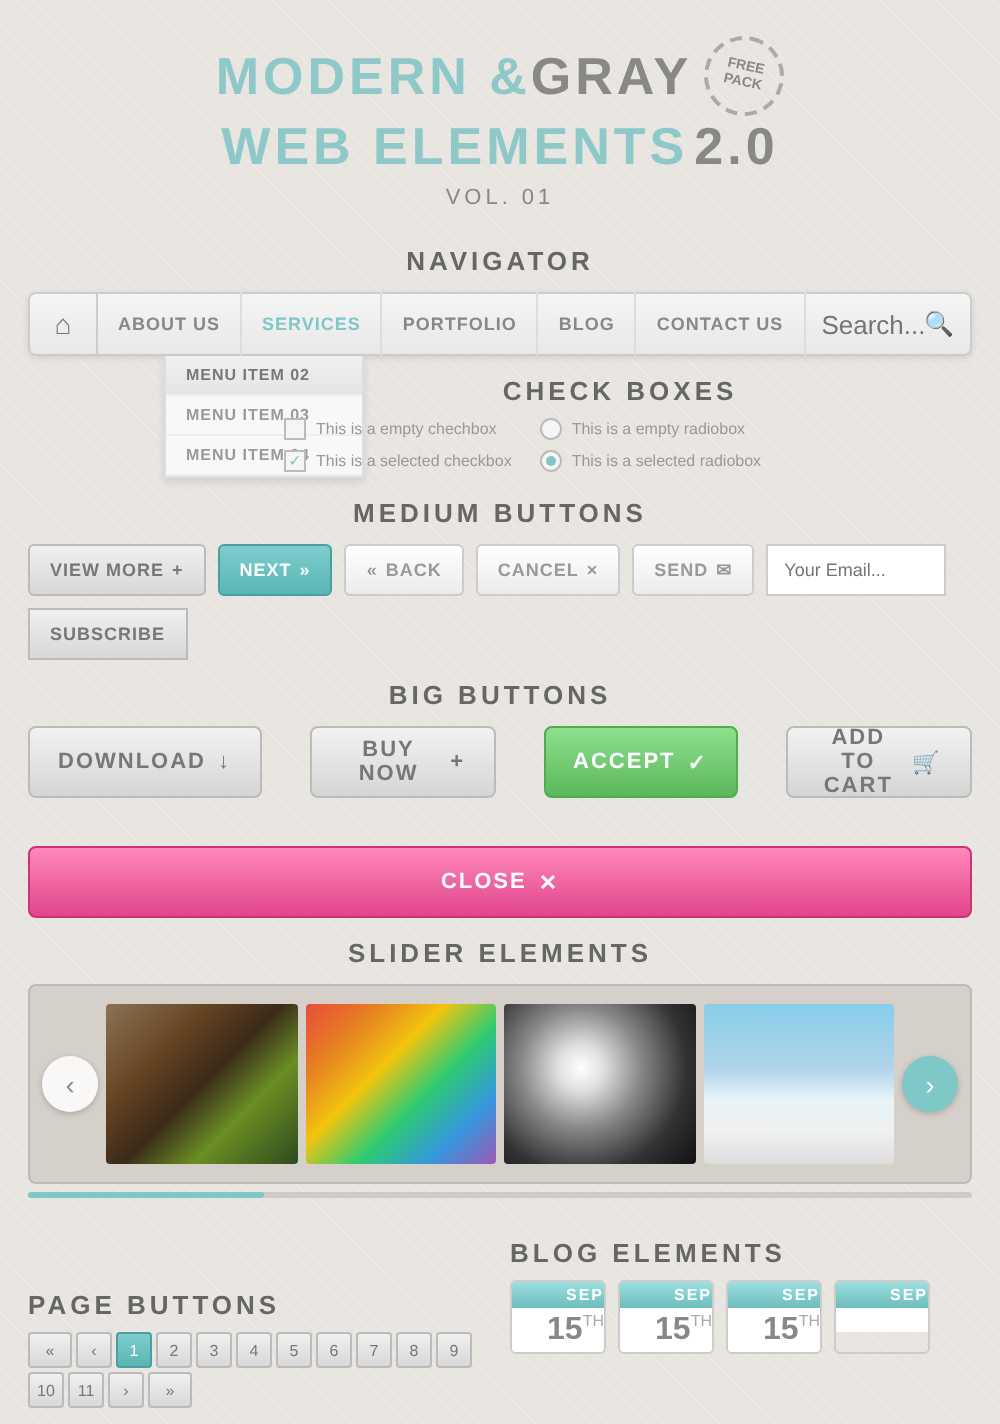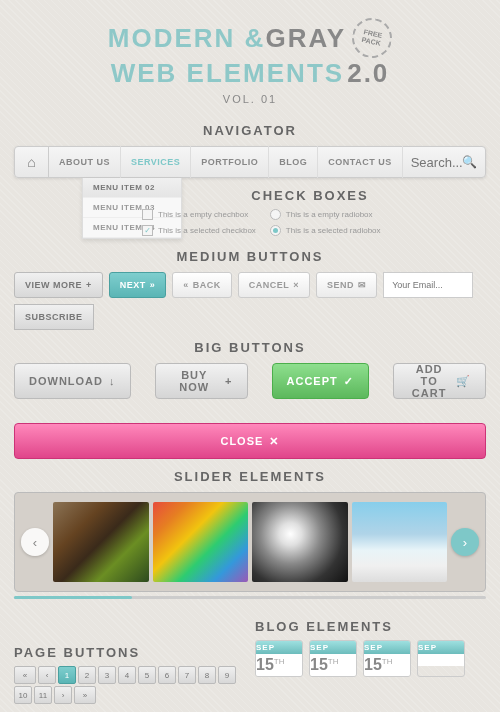--- a/index.html
+++ b/index.html
@@ -380,21 +380,21 @@
     
     .blog-elements-section {
       flex: 1;
     }
     .blog-dates {
       display: flex;
       gap: 6px;
     }
     .blog-date-card {
       width: 48px;
-      text-align: left;
+      text-align: right;
       border: 1px solid #ccc;
       border-radius: 3px;
       overflow: hidden;
     }
     .blog-date-month {
       background: linear-gradient(to bottom, #9ee0e0, #6cbcbc);
       color: #fff;
       font-size: 8px;
       font-weight: bold;
       padding: 2px 0;

